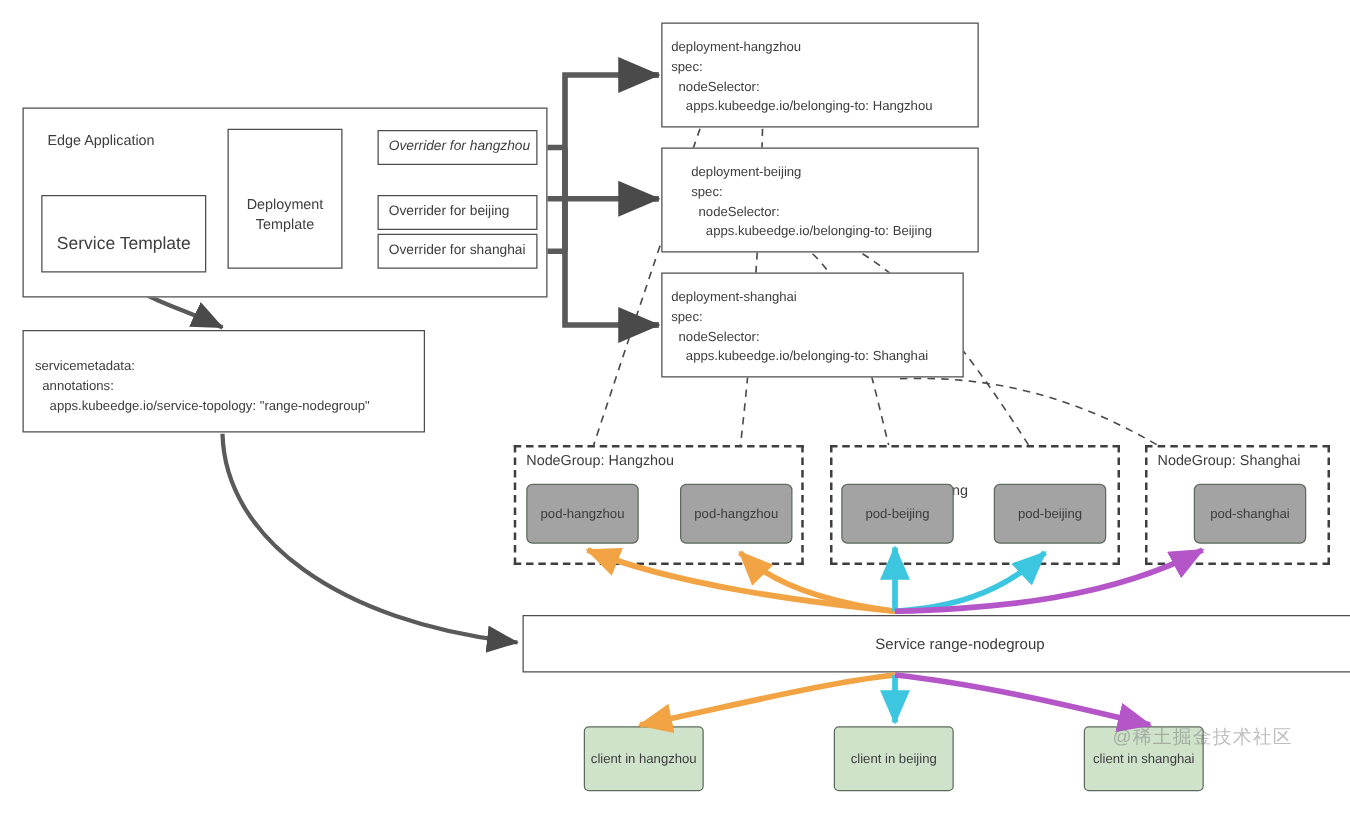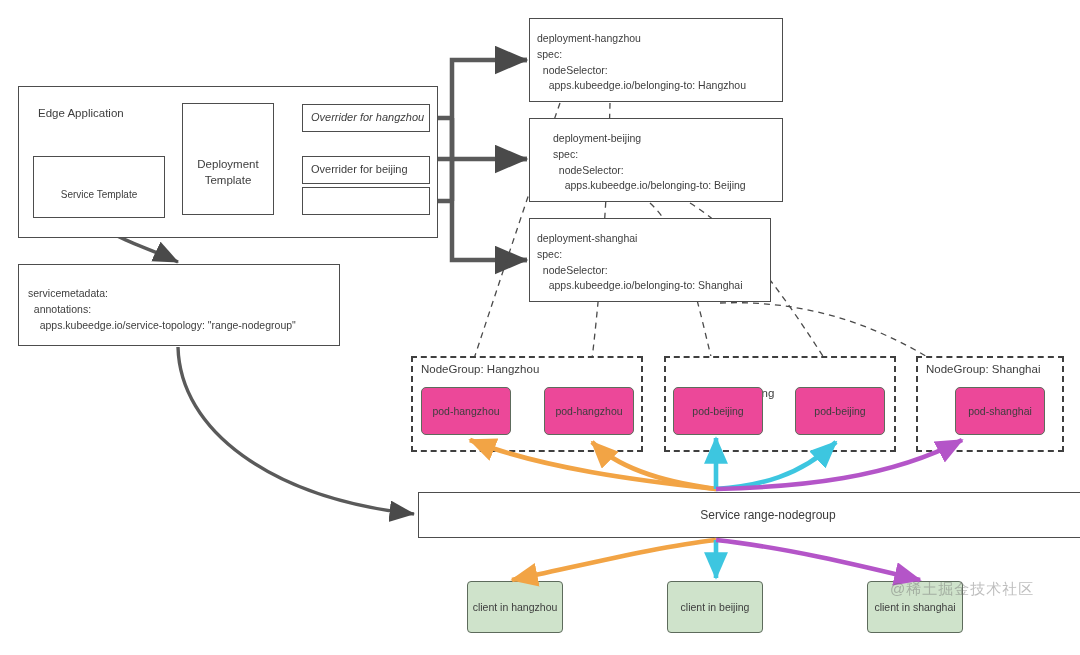--- a/index.html
+++ b/index.html
@@ -42,21 +42,21 @@
   }
   #edge-app-title {
     left: 38px; top: 106px; font-size: 11.5px;
   }
   #service-template {
     left: 33px; top: 156px; width: 132px; height: 62px;
   }
   #service-template-label {
     left: 33px; top: 156px; width: 132px; height: 77px;
     display: flex; align-items: center; justify-content: center;
-    font-size: 10px;
+    font-size: 14px;
   }
   #deployment-template {
     left: 182px; top: 103px; width: 92px; height: 112px;
   }
   #deployment-template-label {
     left: 182px; top: 103px; width: 92px; height: 140px;
     display: flex; align-items: center; justify-content: center;
     text-align: center; font-size: 11.5px;
   }
   .overrider {
@@ -110,21 +110,21 @@
   #ng-hz { left: 411px; top: 356px; width: 232px; height: 96px; }
   #ng-hz-t { left: 421px; top: 363px; }
   #ng-bj { left: 664px; top: 356px; width: 232px; height: 96px; }
   #ng-bj-t { left: 674px; top: 363px; margin-top: 24px; }
   #ng-sh { left: 916px; top: 356px; width: 148px; height: 96px; }
   #ng-sh-t { left: 926px; top: 363px; }
 
   .pod {
     position: absolute;
     box-sizing: border-box;
-    background: #ec4899;
+    background: #a3a3a3;
     border: 1.4px solid #5d6b5c;
     border-radius: 5px;
     display: flex;
     align-items: center;
     justify-content: center;
     font-size: 10.5px;
     color: #3d3d3d;
     width: 90px;
     height: 48px;
     top: 387px;
@@ -243,20 +243,21 @@
   <div class="lbl" id="deployment-template-label">Deployment
 Template</div>
 
   <div class="box overrider" id="ov0"></div>
   <div class="lbl overrider-label" id="ov0l">Overrider for hangzhou</div>
 
   <div class="box overrider" id="ov1"></div>
   <div class="lbl overrider-label" id="ov1l">Overrider for beijing</div>
 
   <div class="box overrider" id="ov2"></div>
+  <div class="lbl overrider-label" id="ov2l">Overrider for shanghai</div>
 
   <div class="box yaml" id="dep-hz"></div>
   <div class="lbl yaml-text" id="dep-hzt">deployment-hangzhou
 spec:
   nodeSelector:
     apps.kubeedge.io/belonging-to: Hangzhou</div>
 
   <div class="box yaml" id="dep-bj"></div>
   <div class="lbl yaml-text" id="dep-bjt">deployment-beijing
 spec:

